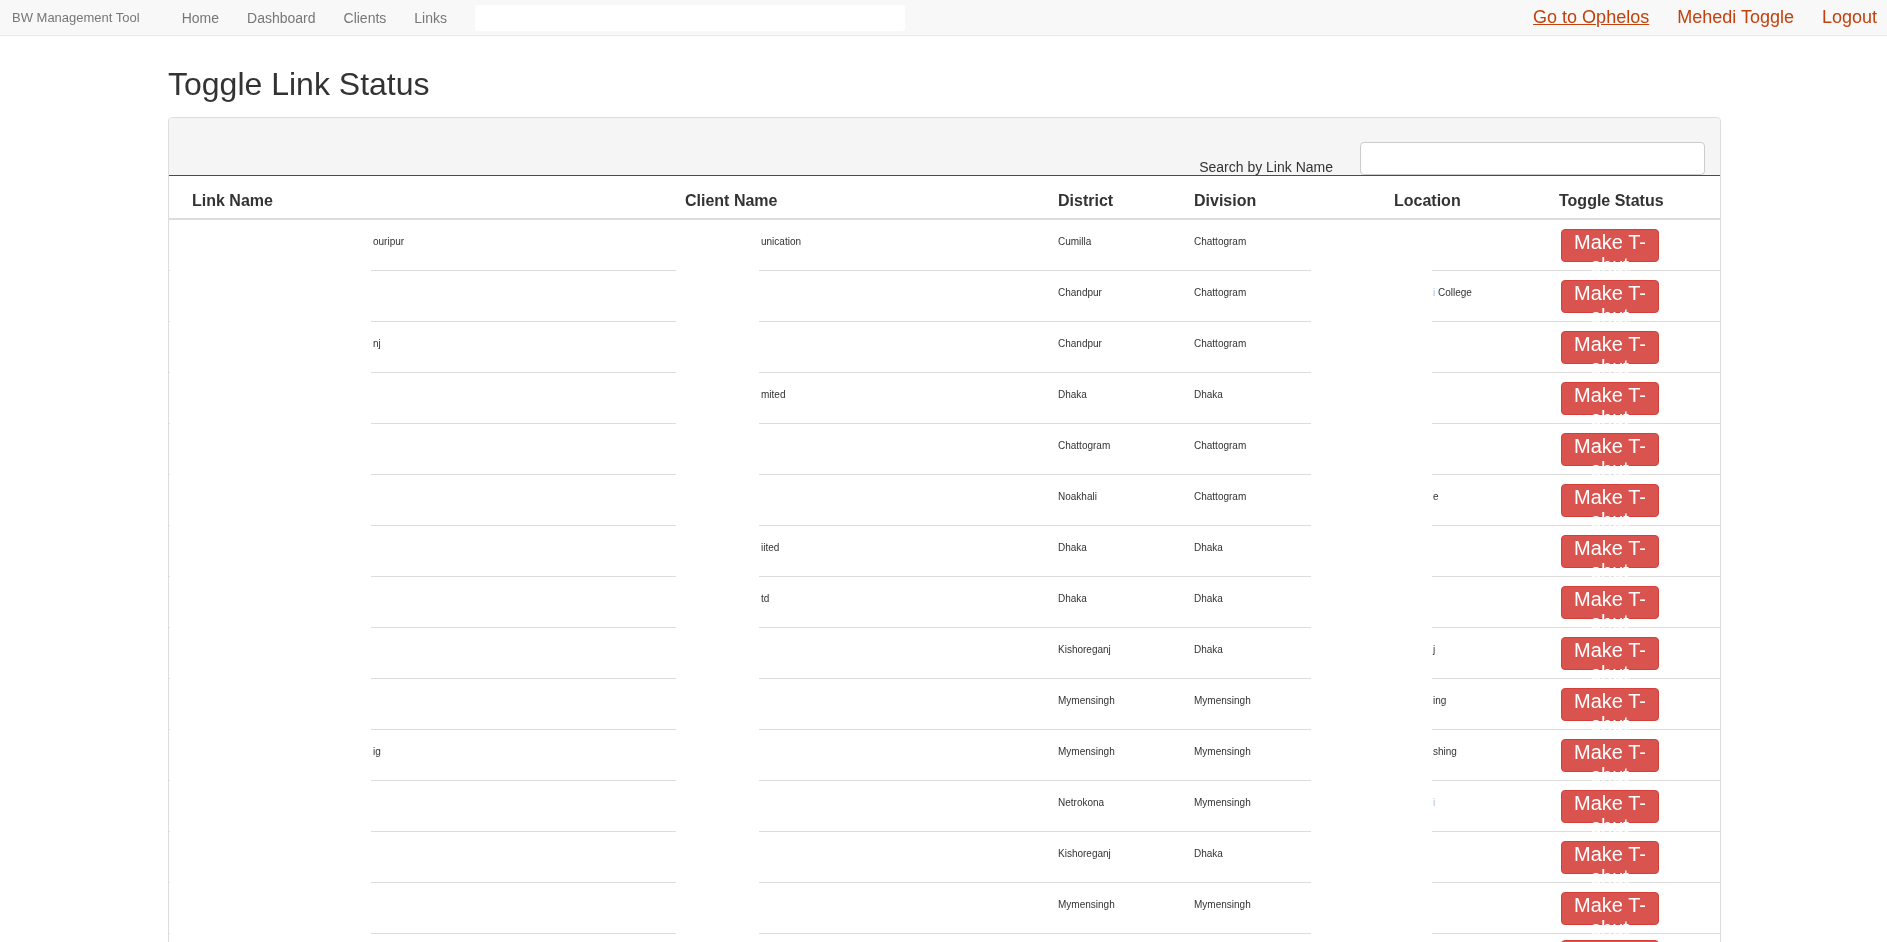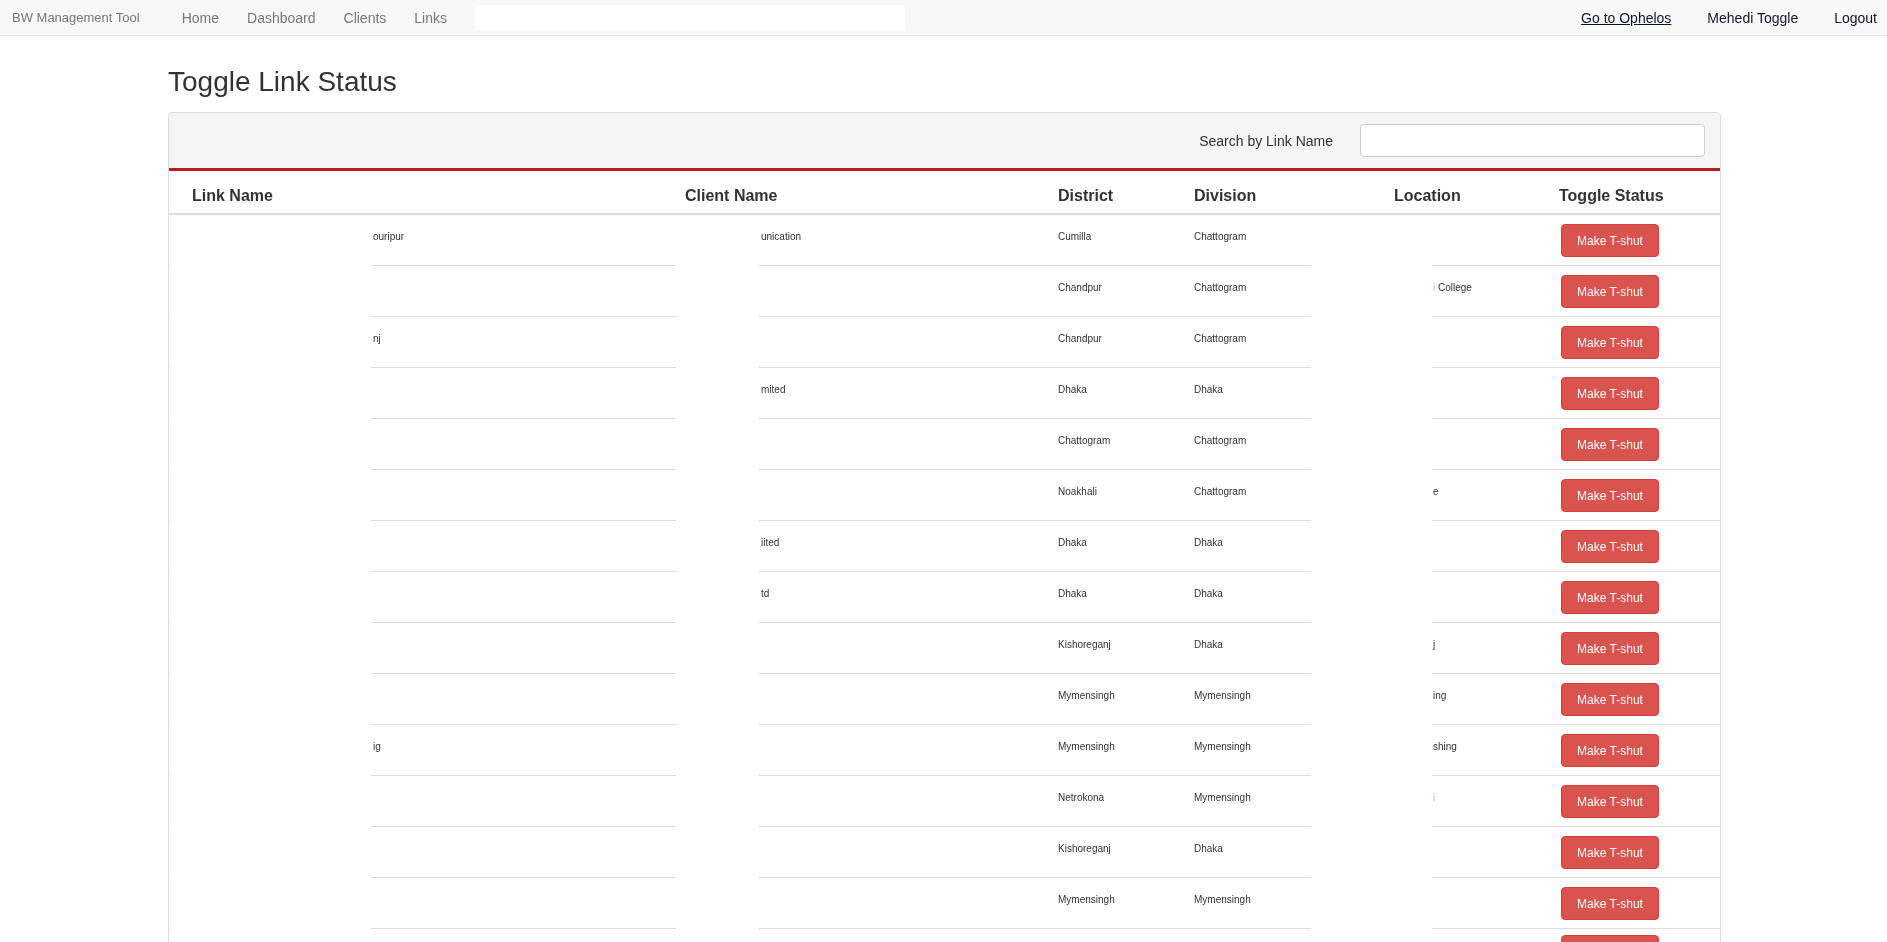--- a/index.html
+++ b/index.html
@@ -7,50 +7,50 @@
             font-family:"Liberation Sans",sans-serif;color:#333;}
 
   
   .navbar{position:relative;height:36px;background:#f8f8f8;border-bottom:1px solid #e7e7e7;
           display:flex;align-items:center;padding:0 10px 0 12px;box-sizing:border-box;}
   .brand{font-size:13px;color:#777;margin-right:28px;white-space:nowrap;cursor:pointer;}
   .nav-item{font-size:14px;color:#777;text-decoration:none;padding:0 14px;cursor:pointer;white-space:nowrap;}
   .nav-search{margin-left:14px;width:430px;height:26px;border:none;border-radius:3px;
               background:#fff;outline:none;font-size:13px;padding:0 8px;box-sizing:border-box;}
   .nav-right{margin-left:auto;display:flex;align-items:center;}
-  .nav-right > *{font-size:14px;color:#0f172a;text-decoration:none;margin-left:36px;white-space:nowrap;}
+  .nav-right > *{font-size:18px;color:#c2410c;text-decoration:none;margin-left:28px;white-space:nowrap;}
   .underlined{text-decoration:underline;cursor:pointer;}
   .nav-link{cursor:pointer;}
 
   
   .page{padding:30px 0 0 168px;}
-  .page-title{font-size:28px;font-weight:400;color:#333;margin:0 0 14px 0;}
+  .page-title{font-size:32px;font-weight:400;color:#333;margin:0 0 14px 0;}
 
   .panel{width:1553px;border:1px solid #ddd;border-radius:4px 4px 0 0;box-sizing:border-box;background:#fff;}
-  .panel-heading{height:58px;background:#f5f5f5;border-bottom:3px solid #b91c1c;border-radius:4px 4px 0 0;
-                 display:flex;align-items:center;justify-content:flex-end;padding-right:15px;box-sizing:border-box;}
+  .panel-heading{height:58px;background:#f5f5f5;border-bottom:1px solid #b91c1c;border-radius:4px 4px 0 0;
+                 display:flex;align-items:flex-end;justify-content:flex-end;padding-right:15px;box-sizing:border-box;}
   .search-label{font-size:14px;color:#333;margin-right:27px;}
   .panel-search{width:345px;height:33px;border:1px solid #ccc;border-radius:4px;box-sizing:border-box;
                 outline:none;font-size:14px;padding:0 10px;background:#fff;}
 
   
   .table-wrap{position:relative;height:809px;background:#fff;}
   .thead{position:relative;height:42px;border-bottom:2px solid #ddd;}
   .th{position:absolute;bottom:8px;font-size:16px;font-weight:bold;color:#333;white-space:nowrap;}
 
   .trow{position:relative;height:51px;border-bottom:1px solid #ddd;box-sizing:border-box;}
   .cell{position:absolute;top:16px;font-size:10px;color:#333;white-space:nowrap;}
   .c-link{left:204px;}
   .c-client{left:592px;}
   .c-district{left:889px;}
   .c-division{left:1025px;}
   .c-loc{left:1264px;}
   .locpre{color:#a4c2e0;}
   .tbtn{position:absolute;left:1392px;top:9px;width:98px;height:33px;background:#d9534f;
-        border:1px solid #d43f3a;border-radius:4px;color:#fff;font-size:12px;cursor:pointer;
+        border:1px solid #d43f3a;border-radius:4px;color:#fff;font-size:20px;cursor:pointer;
         font-family:"Liberation Sans",sans-serif;}
   .trow.partial{border-bottom:none;}
   .trow.partial .tbtn{top:6px;}
 
   
   .strip{position:absolute;top:44px;bottom:0;background:#fff;}
   .strip-a{left:1px;width:201px;}
   .strip-b{left:507px;width:83px;}
   .strip-c{left:1142px;width:121px;}
 </style>

